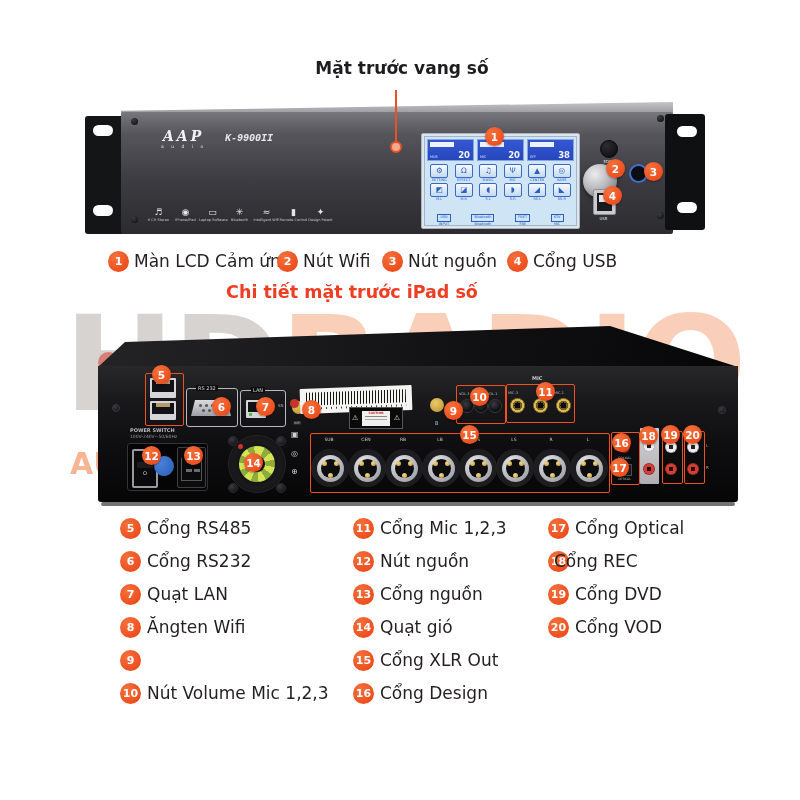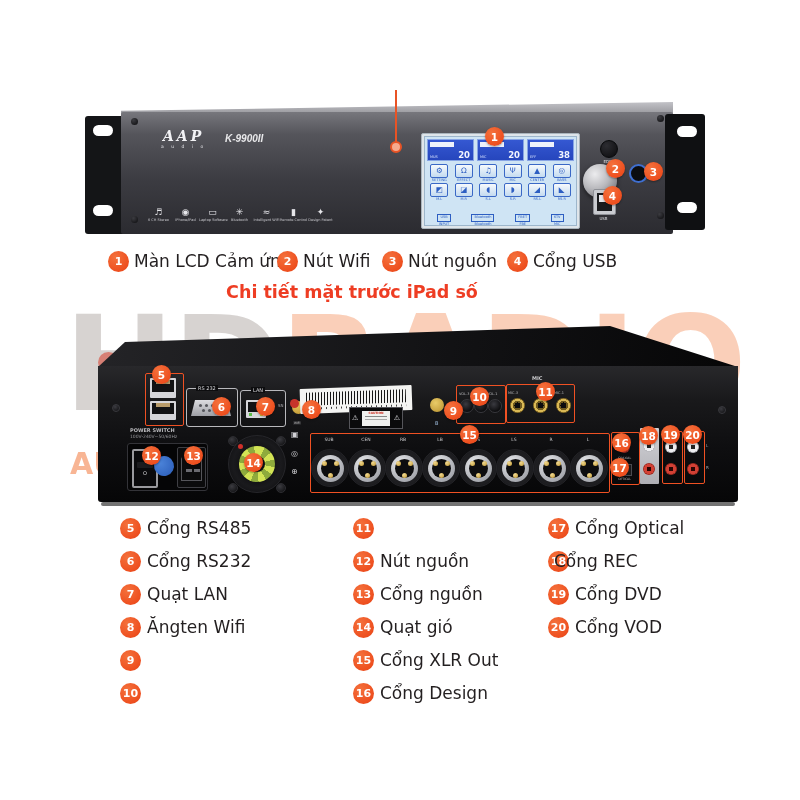--- a/index.html
+++ b/index.html
@@ -44,40 +44,41 @@
 <body>
 
 <div id="stage">
 
   <div class="abs wm1" style="left:64px;top:298px;z-index:0;">
     <span style="color:rgba(160,150,145,.42);">H</span><span style="color:rgba(160,150,145,.42);">D</span><span style="color:rgba(242,130,70,.38);">RADIO</span>
   </div>
   <div class="abs" style="left:98px;top:352px;width:21px;height:21px;border-radius:50%;background:rgba(215,45,25,.5);z-index:0;"></div>
   <div class="abs" style="left:70px;top:446px;font-size:30px;font-weight:bold;letter-spacing:1px;color:rgba(242,120,60,.55);z-index:0;">AU</div>
 
+  <div class="abs" style="left:302px;top:58px;width:200px;text-align:center;font-size:17px;font-weight:600;color:#1d1d1f;z-index:5;">Mặt trước vang số</div>
   <div class="abs" style="left:395px;top:90px;width:2px;height:52px;background:#e85325;z-index:5;"></div>
   <div class="abs" style="left:390px;top:141px;width:8px;height:8px;border-radius:50%;background:#f5a98d;border:2px solid #e85325;z-index:5;"></div>
 
   <div class="abs" style="left:85px;top:96px;width:620px;height:142px;z-index:1;">
     <div class="abs" style="left:0;top:20px;width:44px;height:118px;background:#141517;border-radius:3px;">
       <div class="abs" style="left:8px;top:9px;width:20px;height:11px;background:#fff;border-radius:6px;"></div>
       <div class="abs" style="left:8px;top:89px;width:20px;height:11px;background:#fff;border-radius:6px;"></div>
     </div>
     <div class="abs" style="left:36px;top:6px;width:552px;height:16px;background:linear-gradient(#c2c2c7,#8a8a90);clip-path:polygon(0 55%,100% 0,100% 100%,0 100%);"></div>
     <div class="abs" style="left:36px;top:16px;width:552px;height:122px;border-radius:2px;background:linear-gradient(180deg,#77777d 0%,#55555b 18%,#3c3c42 55%,#2b2b30 100%);">
       <div class="screw" style="left:10px;top:6px;width:7px;height:7px;"></div>
       <div class="screw" style="left:10px;top:104px;width:7px;height:7px;"></div>
       <div class="screw" style="left:536px;top:3px;width:7px;height:7px;"></div>
       <div class="screw" style="left:536px;top:100px;width:7px;height:7px;"></div>
 
       <div class="abs" style="left:40px;top:16px;text-align:center;">
         <div style="font-family:'DejaVu Serif','Liberation Serif',serif;font-style:italic;font-weight:800;font-size:14px;color:#f2f2f5;letter-spacing:3px;">AAP</div>
         <div style="font-size:4.5px;color:#e2e2e6;letter-spacing:3px;">a u d i o</div>
       </div>
-      <div class="abs" style="left:104px;top:21px;font-family:Liberation Sans, sans-serif;font-style:italic;font-weight:bold;font-size:10px;color:#e8e8ea;">K-9900II</div>
+      <div class="abs" style="left:104px;top:21px;font-family:Liberation Mono, monospace;font-style:italic;font-weight:bold;font-size:10px;color:#e8e8ea;">K-9900II</div>
 
       <div class="abs" style="left:24px;top:95px;display:flex;">
         <div style="width:27px;text-align:center;">
             <div style="font-size:9px;color:#e6e6ea;height:11px;">♬</div>
             <div style="font-size:3.5px;color:#c6c6cb;white-space:nowrap;">6 CH Stereo</div>
           </div>
         <div style="width:27px;text-align:center;">
             <div style="font-size:9px;color:#e6e6ea;height:11px;">◉</div>
             <div style="font-size:3.5px;color:#c6c6cb;white-space:nowrap;">iPhone/iPad</div>
           </div>
@@ -432,22 +433,24 @@
   <div class="lco" style="left:120px;top:518px;">5</div>
   <div class="ltext" style="left:147px;top:518px;">Cổng RS485</div>
   <div class="lco" style="left:120px;top:551px;">6</div>
   <div class="ltext" style="left:147px;top:551px;">Cổng RS232</div>
   <div class="lco" style="left:120px;top:584px;">7</div>
   <div class="ltext" style="left:147px;top:584px;">Quạt LAN</div>
   <div class="lco" style="left:120px;top:617px;">8</div>
   <div class="ltext" style="left:147px;top:617px;">Ăngten Wifi</div>
   <div class="lco" style="left:120px;top:650px;">9</div>
   <div class="lco" style="left:120px;top:683px;">10</div>
+  <div class="ltext" style="left:147px;top:683px;">Nút Volume Mic 1,2,3</div>
 
   <div class="lco" style="left:353px;top:518px;">11</div>
+  <div class="ltext" style="left:380px;top:518px;">Cổng Mic 1,2,3</div>
   <div class="lco" style="left:353px;top:551px;">12</div>
   <div class="ltext" style="left:380px;top:551px;">Nút nguồn</div>
   <div class="lco" style="left:353px;top:584px;">13</div>
   <div class="ltext" style="left:380px;top:584px;">Cổng nguồn</div>
   <div class="lco" style="left:353px;top:617px;">14</div>
   <div class="ltext" style="left:380px;top:617px;">Quạt gió</div>
   <div class="lco" style="left:353px;top:650px;">15</div>
   <div class="ltext" style="left:380px;top:650px;">Cổng XLR Out</div>
   <div class="lco" style="left:353px;top:683px;">16</div>
   <div class="ltext" style="left:380px;top:683px;">Cổng Design</div>

